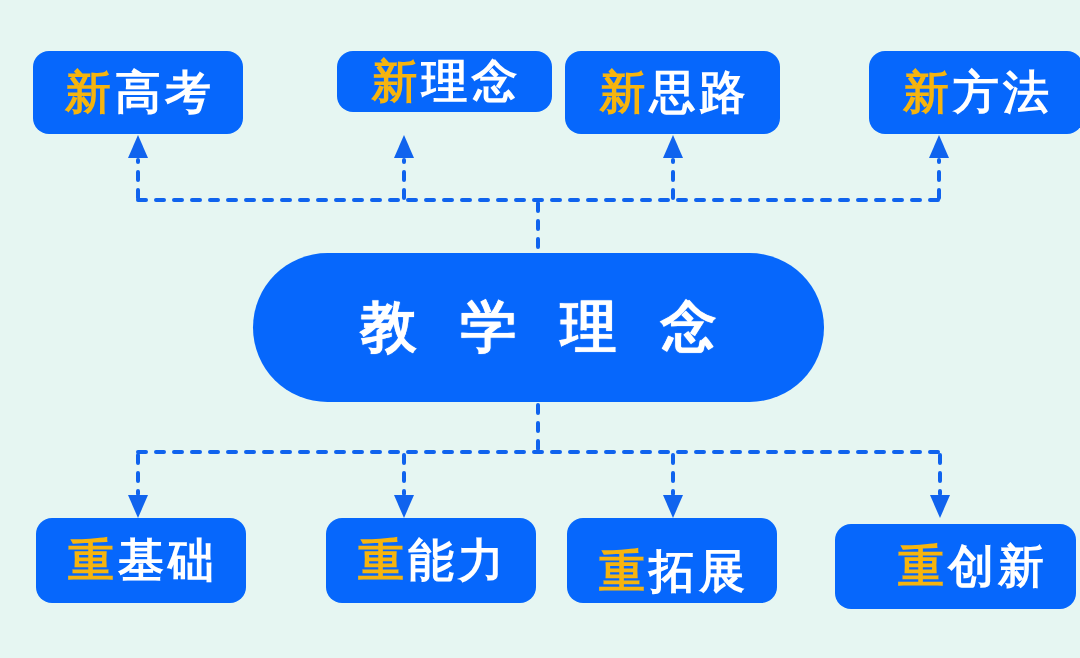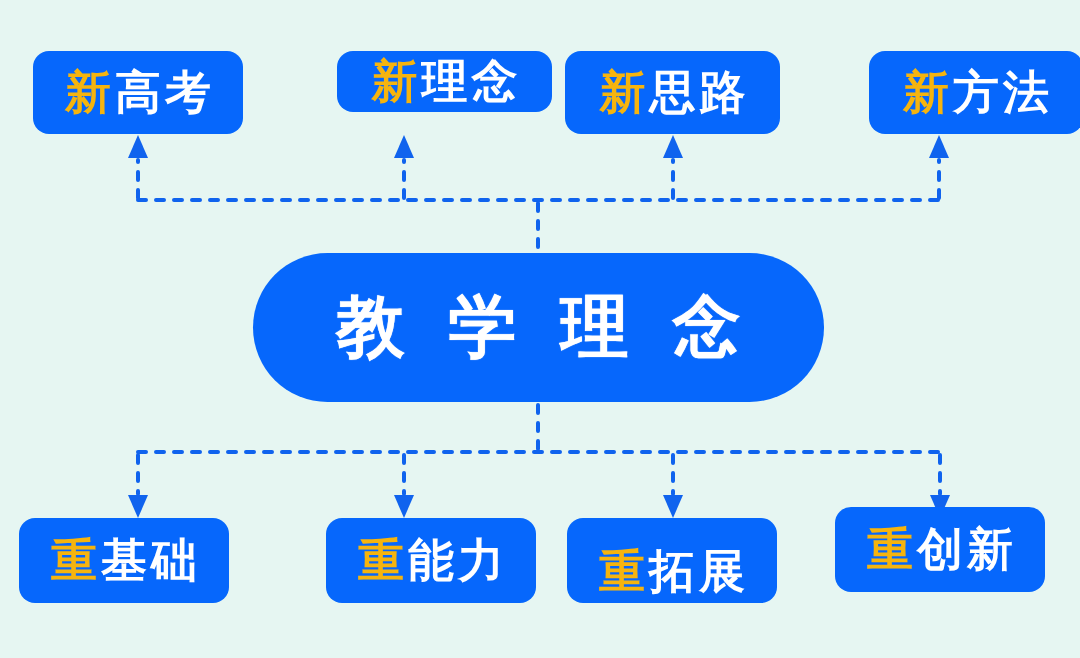--- a/index.html
+++ b/index.html
@@ -27,39 +27,39 @@
   .node .prefix { color: #F6B40E; }
   .node .rest { color: #FFFFFF; }
 
   
   .n-top1 { left: 33px;  top: 51px; width: 210px; height: 83px; }
   .n-top2 { left: 297px; top: 51px; width: 215px; height: 61px; margin-left: 40px; }
   .n-top3 { left: 565px; top: 51px; width: 215px; height: 83px; }
   .n-top4 { left: 833px; top: 51px; width: 214px; height: 83px; margin-left: 36px; }
 
   
-  .n-bot1 { left: 19px;  top: 518px; width: 210px; height: 85px; }
+  .n-bot1 { left: 36px;  top: 518px; width: 210px; height: 85px; }
   .n-bot2 { left: 300px; top: 518px; width: 210px; height: 85px; margin-left: 26px; }
   .n-bot3 { left: 567px; top: 518px; width: 210px; height: 85px; align-items: flex-end; }
-  .n-bot4 { left: 835px; top: 507px; width: 210px; height: 85px; }
+  .n-bot4 { left: 835px; top: 524px; width: 210px; height: 85px; padding-left: 31px; }
 
   
   .pill {
     position: absolute;
     left: 253px; top: 253px;
     width: 571px; height: 149px;
     background: #0667FC;
     border-radius: 75px;
     display: flex;
     align-items: center;
     justify-content: center;
     color: #FFFFFF;
   }
   .pill .label-group {
-    font-size: 68px;
+    font-size: 56px;
     font-weight: 900;
     letter-spacing: 44px;
     margin-right: -44px;
     text-shadow: 0 0 1px #FFFFFF;
   }
 
   .connectors {
     position: absolute;
     left: 0; top: 0;
     width: 1080px; height: 658px;

